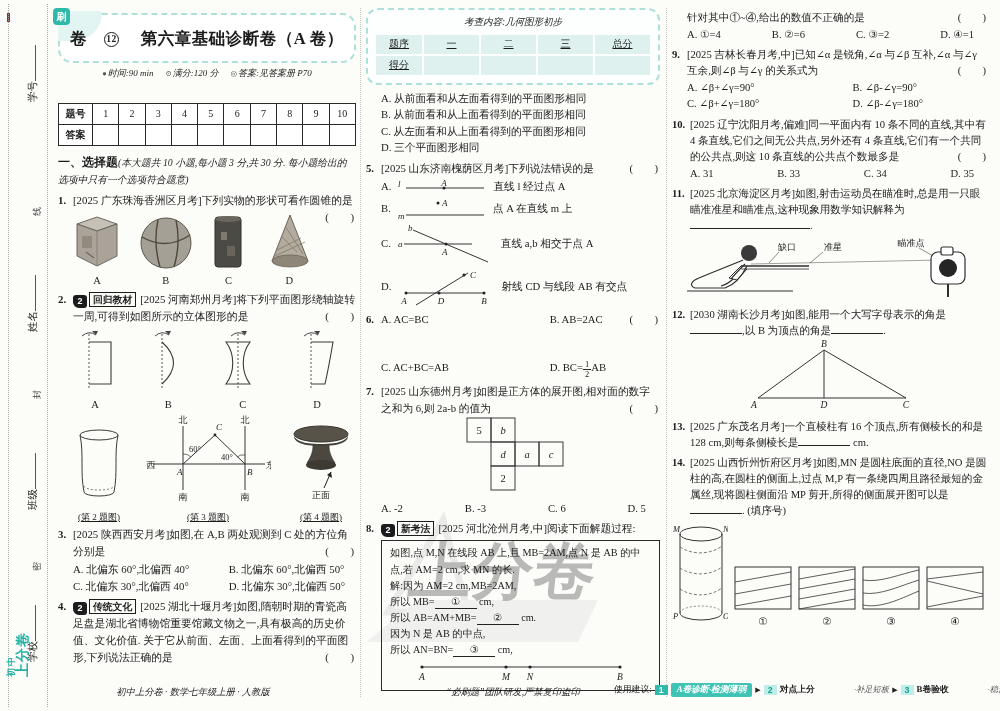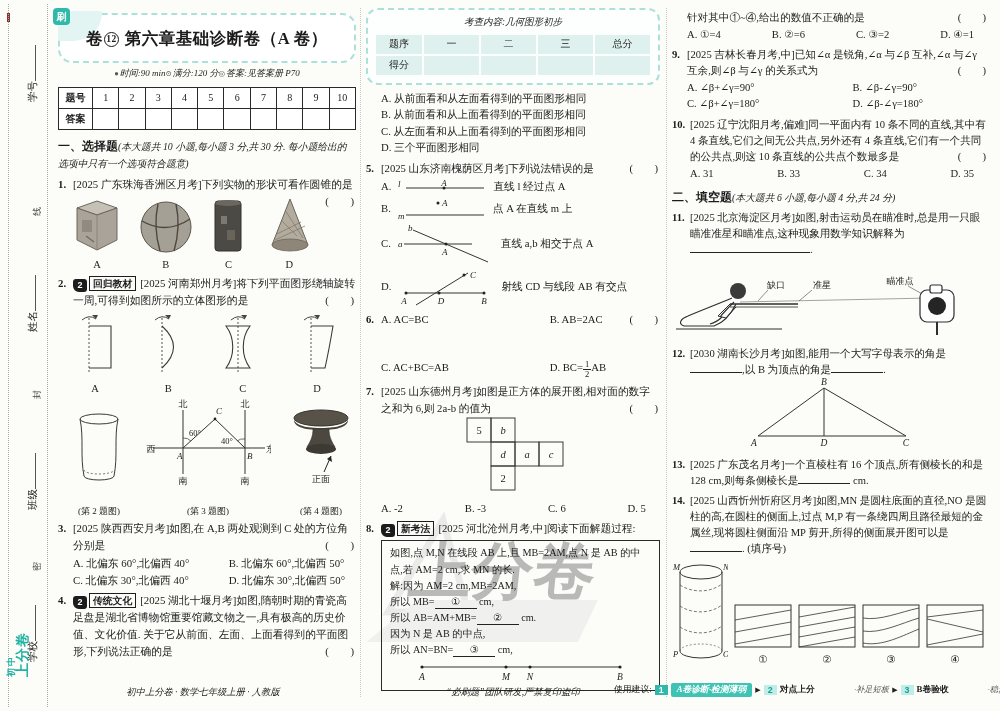--- a/index.html
+++ b/index.html
@@ -19,57 +19,57 @@
   .vfield .u{display:inline-block;width:36px;height:10px;border-bottom:1px solid #555;}
   .vseal{position:absolute;left:33px;font-size:9px;color:#444;transform:rotate(-90deg);z-index:2;}
   .brand{position:absolute;left:7px;top:677px;transform:rotate(-90deg);transform-origin:0 0;color:#23b2a4;z-index:2;line-height:1.02;white-space:nowrap;}
   .brand .t1{display:block;font-size:9px;letter-spacing:2px;font-weight:bold;}
   .brand .t2{display:block;font-size:14px;font-weight:bold;letter-spacing:1px;}
   
   .hbox{position:relative;border:2px dashed #aee0da;border-radius:14px;padding:11px 4px 9px;margin:5px 0 2px;background:#fff;}
   .blob{position:absolute;left:-2px;top:-4px;width:44px;height:30px;background:#e2f5f2;border-radius:2px 2px 34px 4px;}
   .corner-ico{position:absolute;left:-7px;top:-7px;width:17px;height:17px;background:#2eb9aa;color:#fff;border-radius:4px;font-size:10px;line-height:17px;text-align:center;font-weight:bold;font-family:"Liberation Sans",sans-serif;}
   .htitle{position:relative;text-align:center;font-size:16.5px;font-weight:bold;letter-spacing:.5px;}
-  .circnum{display:inline-block;min-width:15px;height:15px;border:1.4px solid #1b1b1b;border-radius:50%;font-size:9.5px;line-height:13px;text-align:center;vertical-align:2px;margin:0 1px;}
-  .meta{display:flex;justify-content:center;font-size:9px;margin:4px 0 6px;font-style:italic;color:#222;}
+  .circnum{display:inline-block;min-width:15px;height:15px;border:1.4px solid #1b1b1b;border-radius:50%;font-size:9.5px;line-height:13px;text-align:center;vertical-align:2px;margin:0 17px;}
+  .meta{display:flex;justify-content:center;gap:12px;font-size:9px;margin:4px 0 22px;font-style:italic;color:#222;}
   .meta .ic{font-style:normal;font-size:7.5px;color:#555;margin-right:1px;}
   
   .anstab{width:100%;border-collapse:collapse;table-layout:fixed;margin:1px 0 7px;}
   .anstab td{border:1px solid #2a2a2a;text-align:center;font-size:10px;height:21px;background:#fff;}
   .anstab td.hd{font-weight:bold;}
   .ibox{position:relative;border:2px dashed #aee0da;border-radius:12px;padding:5px 6px 6px;background:#fdfefe;margin-bottom:5px;}
   .ibox .ititle{text-align:center;font-size:9.5px;font-style:italic;margin-bottom:3px;}
-  .itab{width:100%;border-collapse:separate;border-spacing:2px;table-layout:fixed;}
+  .itab{width:100%;border-collapse:separate;border-spacing:2px;table-layout:fixed;text-decoration:underline;}
   .itab td{background:#def1ee;height:19px;text-align:center;font-size:10px;}
   
   .sec{margin:1px 0 2px;}
   .sec b{font-size:12px;}
   .sec .note{font-size:9.8px;font-style:italic;}
   .q{position:relative;padding-left:15px;margin-top:4px;}
   .q>.num{position:absolute;left:0;top:0;font-weight:bold;}
   .paren{float:right;margin-right:2px;}
   .badge-ico{display:inline-block;width:14px;height:13px;background:#1c1c1c;color:#fff;border-radius:3px 3px 3px 6px;font-size:9px;line-height:13px;text-align:center;font-weight:bold;font-family:"Liberation Sans",sans-serif;vertical-align:-1px;}
   .badge{display:inline-block;border:1.3px solid #1c1c1c;font-weight:bold;font-size:9.8px;line-height:13px;padding:0 3px;margin:0 4px 0 2px;font-family:"Liberation Sans","DejaVu Sans",sans-serif;}
   .opts2{display:grid;grid-template-columns:55% 45%;padding-left:15px;margin-top:1px;}
   .opts4{display:flex;justify-content:space-between;padding:0 14px 0 15px;margin-top:1px;}
   .optline{padding-left:15px;}
   .imgrow{display:flex;justify-content:space-between;align-items:flex-end;padding:3px 4px 0 12px;}
   .imgcell{text-align:center;}
   .imgcell .lbl{font-size:10.5px;line-height:1.1;margin-top:1px;}
-  .cap{font-size:9px;text-align:center;line-height:1.2;margin-top:15px;}
+  .cap{font-size:9px;text-align:center;line-height:1.2;margin-top:5px;text-decoration:underline;}
   .q5item{display:flex;align-items:center;gap:5px;padding-left:15px;margin-top:1px;}
   .frac{display:inline-block;vertical-align:-6px;text-align:center;font-size:8.5px;line-height:1.05;}
   .frac .fn{display:block;border-bottom:1px solid #222;padding:0 2px;}
   .frac .fd{display:block;}
   .q8box{position:relative;border:1.2px solid #2a2a2a;margin:3px 0 0 15px;padding:4px 8px 6px;font-size:10.2px;line-height:1.58;background:transparent;}
   .blank{display:inline-block;min-width:42px;border-bottom:1px solid #222;text-align:center;line-height:12px;}
   .blank.wide{min-width:120px;}
   .blank.mid{min-width:52px;}
   
-  .foot1{position:absolute;left:54px;top:686px;width:298px;text-align:center;font-size:9.3px;font-style:italic;z-index:3;}
+  .foot1{position:absolute;left:44px;top:686px;width:298px;text-align:center;font-size:9.3px;font-style:italic;z-index:3;}
   .foot2{position:absolute;left:366px;top:686px;width:294px;text-align:center;font-size:9.3px;font-style:italic;z-index:3;}
   .foot3{position:absolute;left:614px;top:683px;width:378px;display:flex;align-items:center;gap:3px;font-size:8.8px;z-index:3;white-space:nowrap;}
   .step1{background:#3fc3b4;color:#fff;padding:1px 6px;border-radius:2px;font-style:italic;font-weight:bold;}
   .snum{display:inline-block;background:#bfeee8;color:#15a192;min-width:13px;text-align:center;font-weight:bold;padding:0 2px;font-family:"Liberation Sans",sans-serif;}
   .sbold{font-weight:bold;}
   .sdim{color:#555;font-size:8.3px;font-style:italic;margin-left:39px;}
   .arr{font-size:7px;color:#222;}
   .pgmark{color:#7edfd4;font-weight:bold;font-size:10px;}
   .pgnum{font-weight:bold;font-size:11px;font-family:Liberation Sans, sans-serif;}
   
@@ -474,26 +474,25 @@
     <div class="q" style="padding-left:18px;">
       <span class="num">10.</span><span>[2025 辽宁沈阳月考,偏难]同一平面内有 10 条不同的直线,其中有 4 条直线,它们之间无公共点,另外还有 4 条直线,它们有一个共同的公共点,则这 10 条直线的公共点个数最多是</span><span class="paren">(　　)</span>
     </div>
     <div class="opts4" style="padding-left:18px;">
       <span>A. 31</span>
       <span>B. 33</span>
       <span>C. 34</span>
       <span>D. 35</span>
     </div>
 
-    <div class="sec" style="margin-top:6px;"><b>二、填空题</b><span class="note">(本大题共 6 小题,每小题 4 分,共 24 分)</span></div>
 
     <div class="q" style="padding-left:18px;">
       <span class="num">11.</span><span>[2025 北京海淀区月考]如图,射击运动员在瞄准时,总是用一只眼瞄准准星和瞄准点,这种现象用数学知识解释为</span><span class="blank wide"></span><span>.</span>
     </div>
-    <div style="text-align:left;margin-top:16px;">
+    <div style="text-align:center;margin-top:2px;">
       <svg width="294" height="62" viewBox="0 0 294 62">
         <circle cx="66" cy="17" r="8" fill="#3a3a3a"></circle>
         <path d="M60,24 C46,30 30,36 16,42 C8,45 6,50 12,52 L42,52 C54,48 60,38 64,30" fill="none" stroke="#2e2e2e" stroke-width="1.2"></path>
         <path d="M62,28 C56,34 52,38 48,43" fill="none" stroke="#2e2e2e" stroke-width="1.1"></path>
         <path d="M50,43 C46,47 42,49 38,50" fill="none" stroke="#2e2e2e" stroke-width="1.1"></path>
         <line x1="4" y1="55" x2="110" y2="55" stroke="#2e2e2e" stroke-width="1"></line>
         <line x1="58" y1="30" x2="126" y2="30" stroke="#2e2e2e" stroke-width="1.4"></line>
         <line x1="58" y1="33" x2="126" y2="33" stroke="#2e2e2e" stroke-width="0.8"></line>
         <path d="M58,30 L46,42 L54,44 L64,33" fill="none" stroke="#2e2e2e" stroke-width="1"></path>
         <line x1="68" y1="28" x2="258" y2="24" stroke="#666" stroke-width="0.6"></line>

